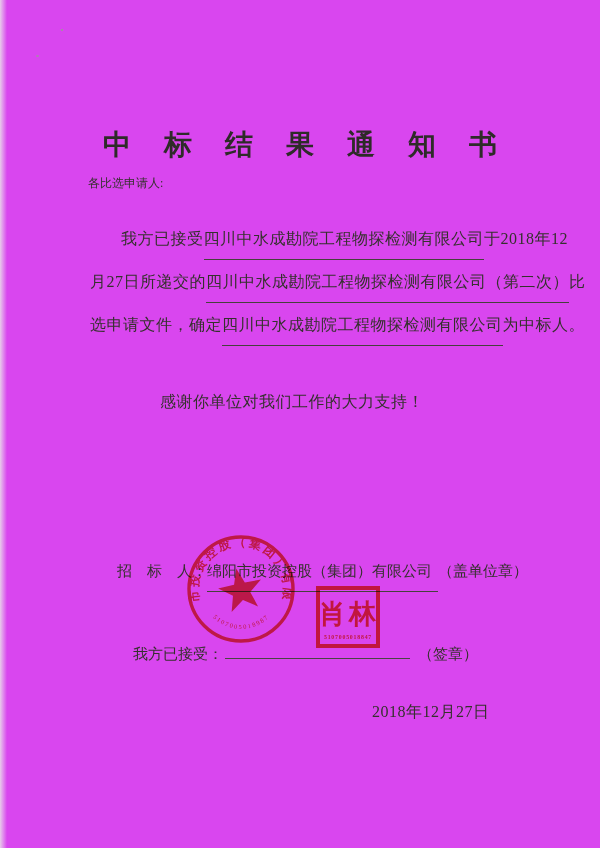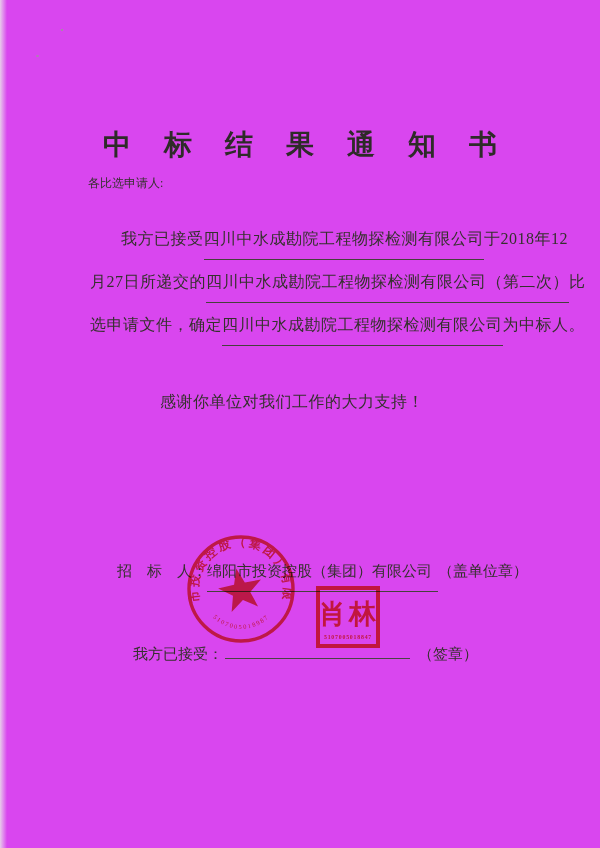--- a/index.html
+++ b/index.html
@@ -77,20 +77,21 @@
   <div class="body-line l2"><span>月27日所递交的</span><span class="uline">四川中水成勘院工程物探检测有限公司（第二次）</span><span>比</span></div>
 
   <div class="body-line l3"><span>选申请文件，确定</span><span class="uline">四川中水成勘院工程物探检测有限公司</span><span>为中标人。</span></div>
 
   <div class="thanks">感谢你单位对我们工作的大力支持！</div>
 
   <div class="bidder-line"><span>招　标　人：</span><span class="uline">绵阳市投资控股（集团）有限公司</span><span class="bidder-suffix">（盖单位章）</span></div>
 
   <div class="legal-line"><span>我方已接受：</span><span class="sig-blank"></span><span class="legal-suffix">（签章）</span></div>
 
+  <div class="issue-date">2018年12月27日</div>
 
   <svg class="stamp round" width="112" height="112" viewBox="0 0 112 112">
     <defs>
       <path id="ringPath" d="M 15.6 70.7 A 43 43 0 1 1 96.4 70.7" fill="none"></path>
       <path id="numPath" d="M 23.2 78.9 A 40 40 0 0 0 88.8 78.9" fill="none"></path>
     </defs>
     <circle cx="56" cy="56" r="52" fill="none" stroke="#dc4437" stroke-width="3.4"></circle>
     <polygon transform="rotate(-12 56 58)" points="56,35 61.5,50.5 77.9,50.9 64.8,60.9 69.5,76.6 56,67.3 42.5,76.6 47.2,60.9 34.1,50.9 50.5,50.5" fill="#d8443a"></polygon>
     <text fill="#dc4437" font-size="12" font-weight="bold" letter-spacing="2.6">
       <textPath href="#ringPath" startOffset="50%" text-anchor="middle">绵阳市投资控股（集团）有限公司</textPath>

